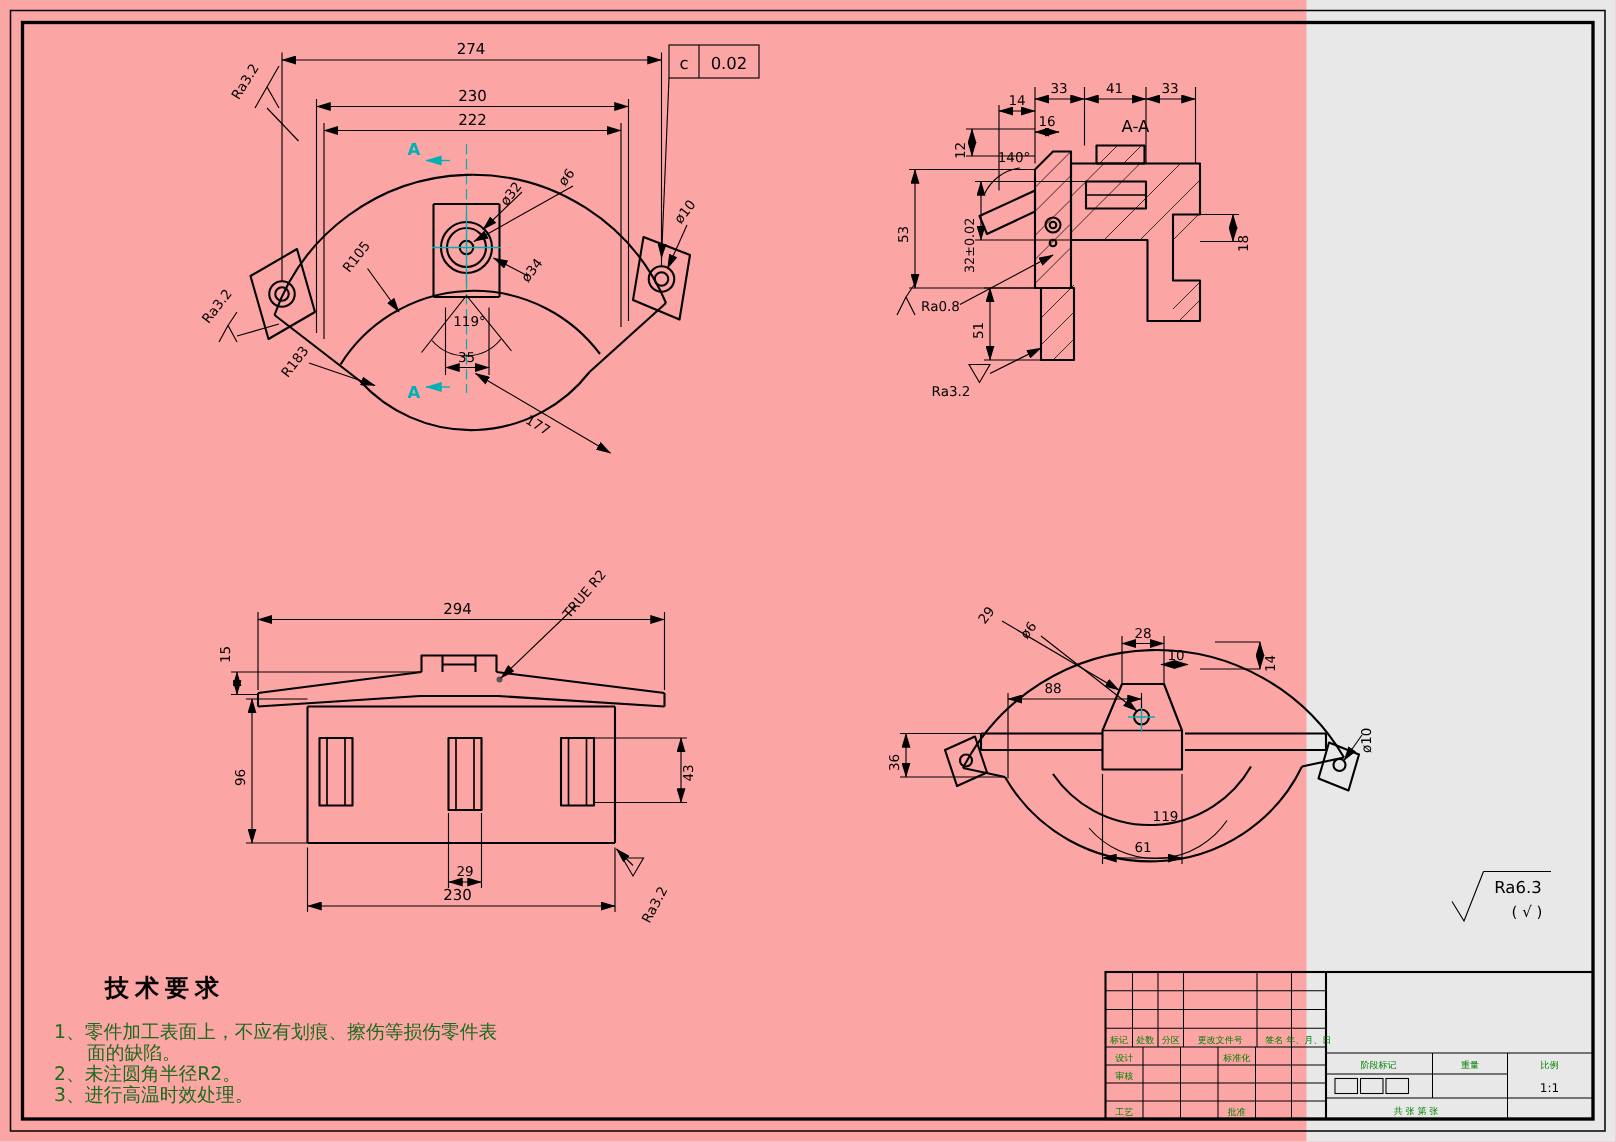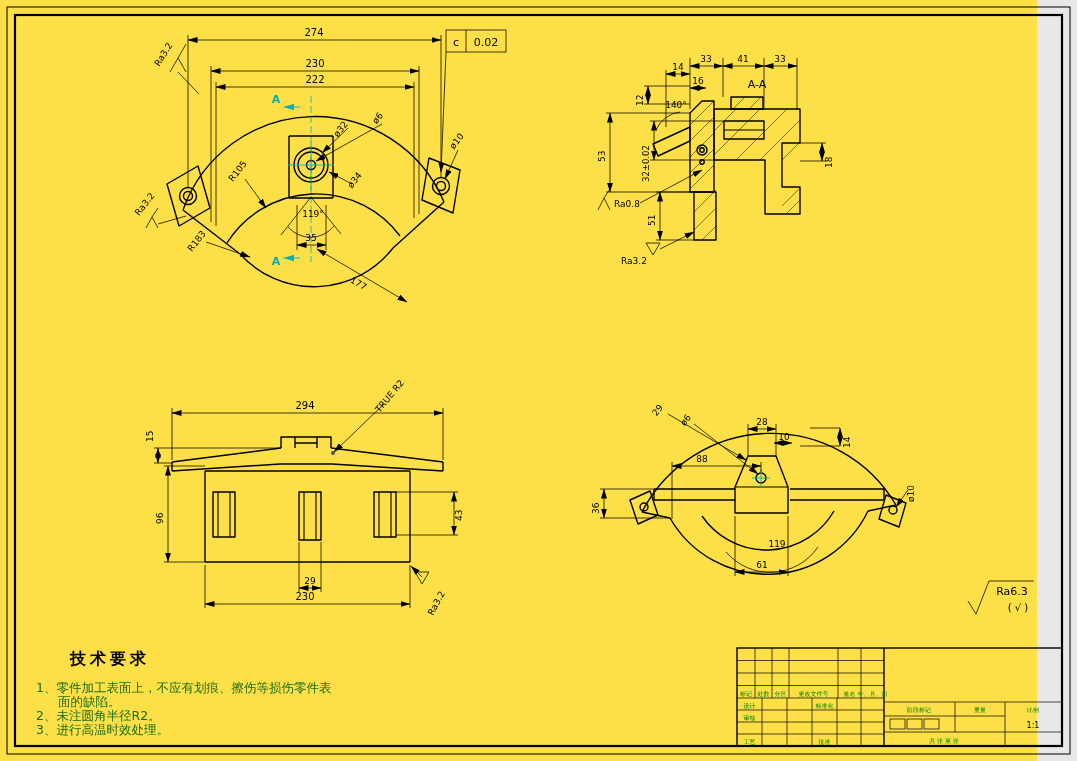--- a/index.html
+++ b/index.html
@@ -1,16 +1,16 @@
 <!DOCTYPE html>
 <html><head>
 <meta charset="utf-8">
 <style>
   html,body{margin:0;padding:0;background:#e8e8e8;}
-  .sheet{position:relative;width:1037px;height:761px;background:#fde047;font-family:"DejaVu Sans",sans-serif;margin:0;}
+  .sheet{position:relative;width:871px;height:761px;background:#fca5a5;font-family:"DejaVu Sans",sans-serif;margin:0;}
   svg{display:block;}
   svg text{font-family:"DejaVu Sans",sans-serif;fill:#000;}
   .ol{fill:none;stroke:#000;stroke-width:1.4;stroke-linejoin:round;}
   .ol2{fill:none;stroke:#000;stroke-width:1.1;}
   .tl{fill:none;stroke:#000;stroke-width:0.75;}
   .hl{fill:none;stroke:#000;stroke-width:0.5;}
   .cy{fill:none;stroke:#00b0b5;stroke-width:0.9;}
   .cyd{fill:none;stroke:#00b0b5;stroke-width:0.8;stroke-dasharray:7 3;}
   text.d{font-size:10px;}
   text.ds{font-size:9px;}

